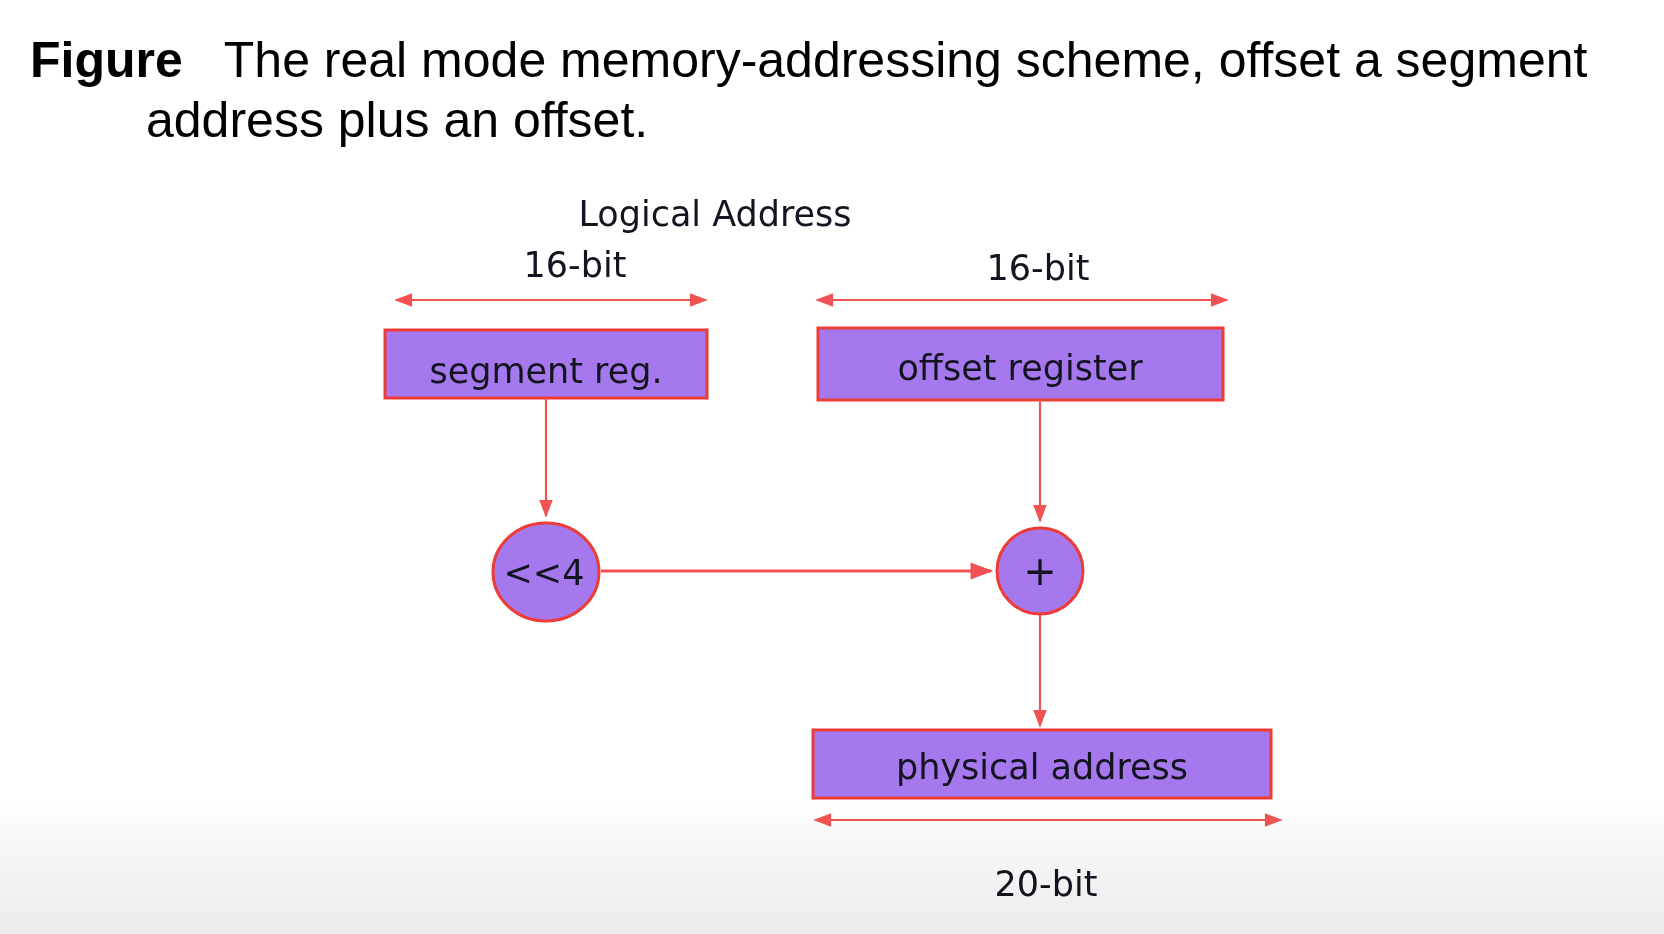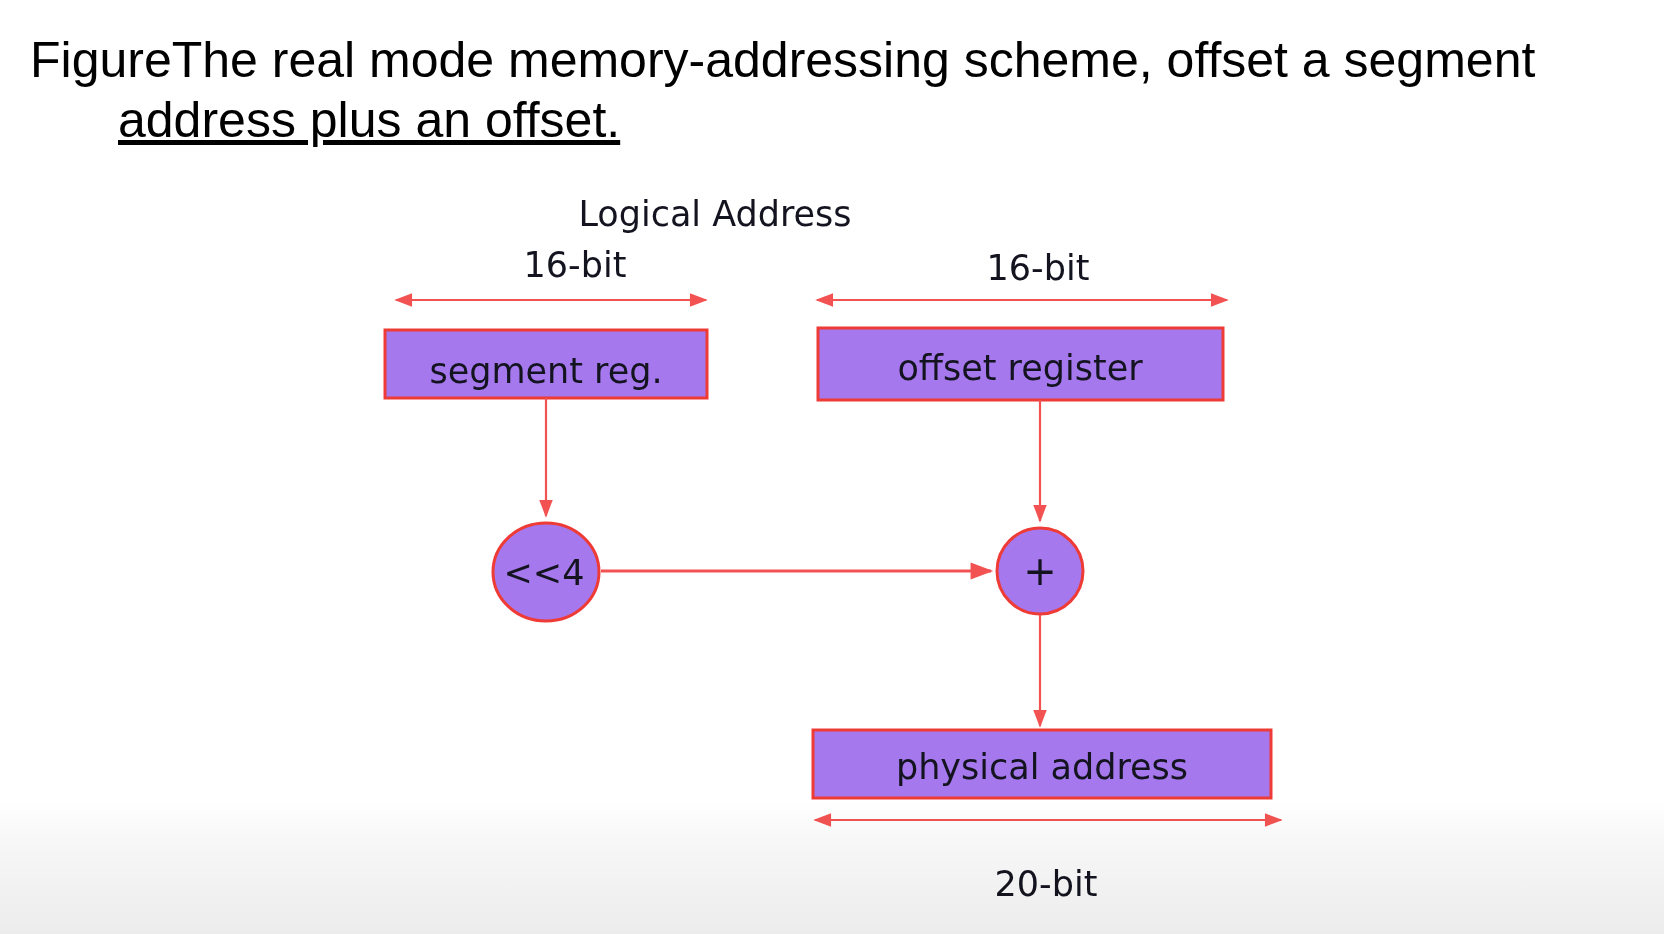--- a/index.html
+++ b/index.html
@@ -17,22 +17,22 @@
       rgba(0,0,0,0.00) 0%,
       rgba(0,0,0,0.035) 35%,
       rgba(0,0,0,0.075) 100%);
   }
   .title-block{
     position:absolute;left:30px;top:30px;
     color:var(--title-ink,#000);
     font-size:50px;line-height:60px;
     white-space:nowrap;
   }
-  .fig-label{font-weight:normal;}
-  .caption-line2{margin-left:88px;text-decoration:underline;}
+  .fig-label{font-weight:bold;margin-right:41px;}
+  .caption-line2{margin-left:116px;}
   svg.diagram{position:absolute;left:0;top:0;}
   .node-box{
     fill:var(--box-fill,#a678ee);
     stroke:var(--box-stroke,#ee3b36);
     stroke-width:3;
   }
   .flow-line{
     stroke:var(--arrow,#f25352);
     stroke-width:2.2;
     fill:none;

